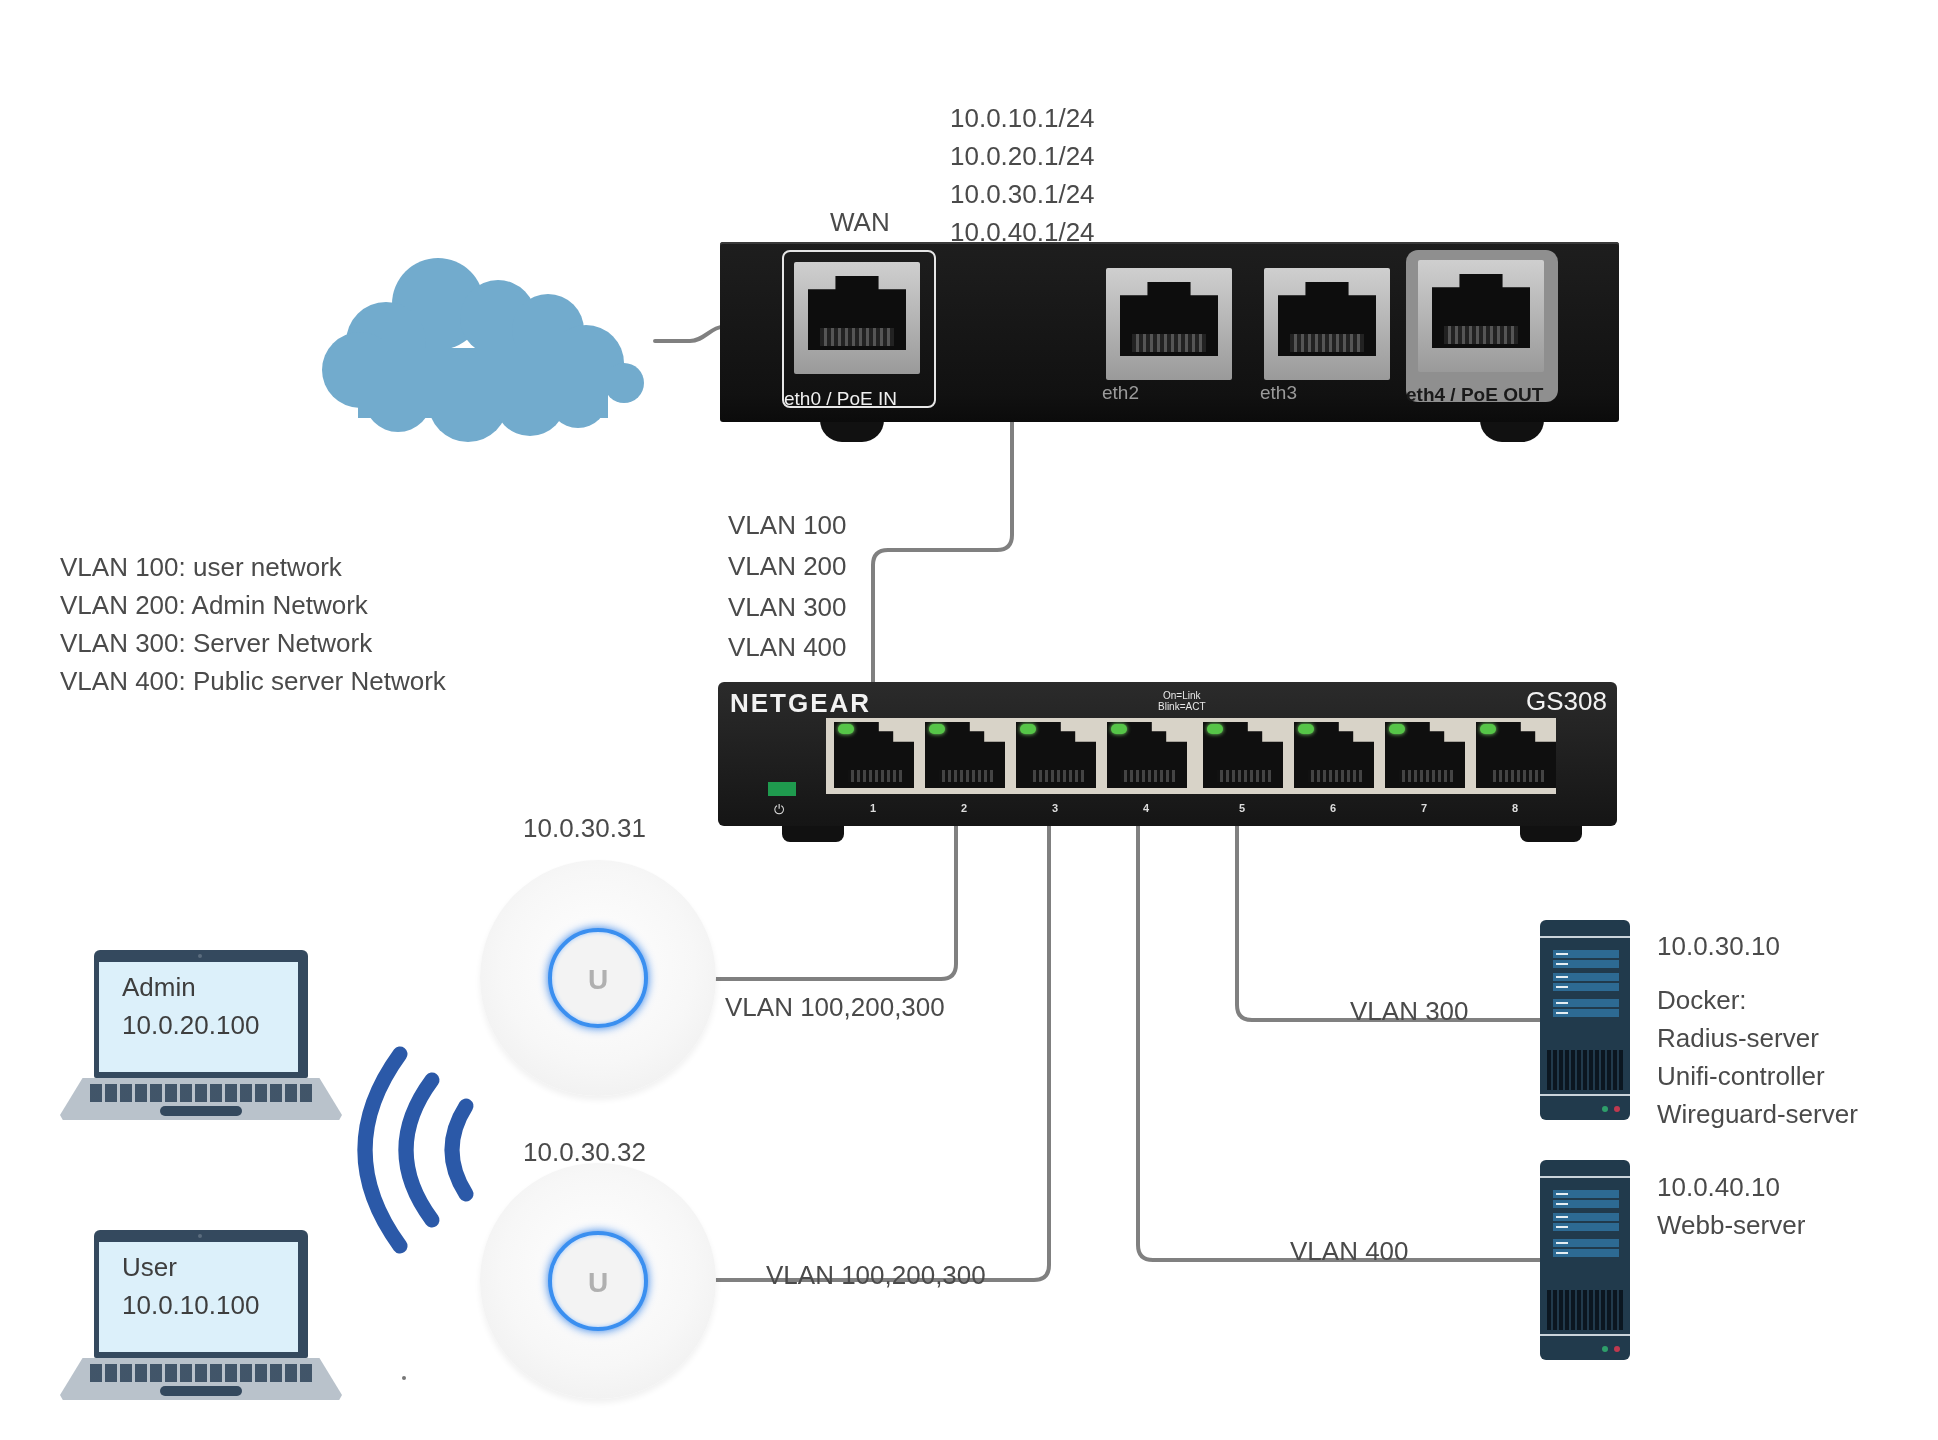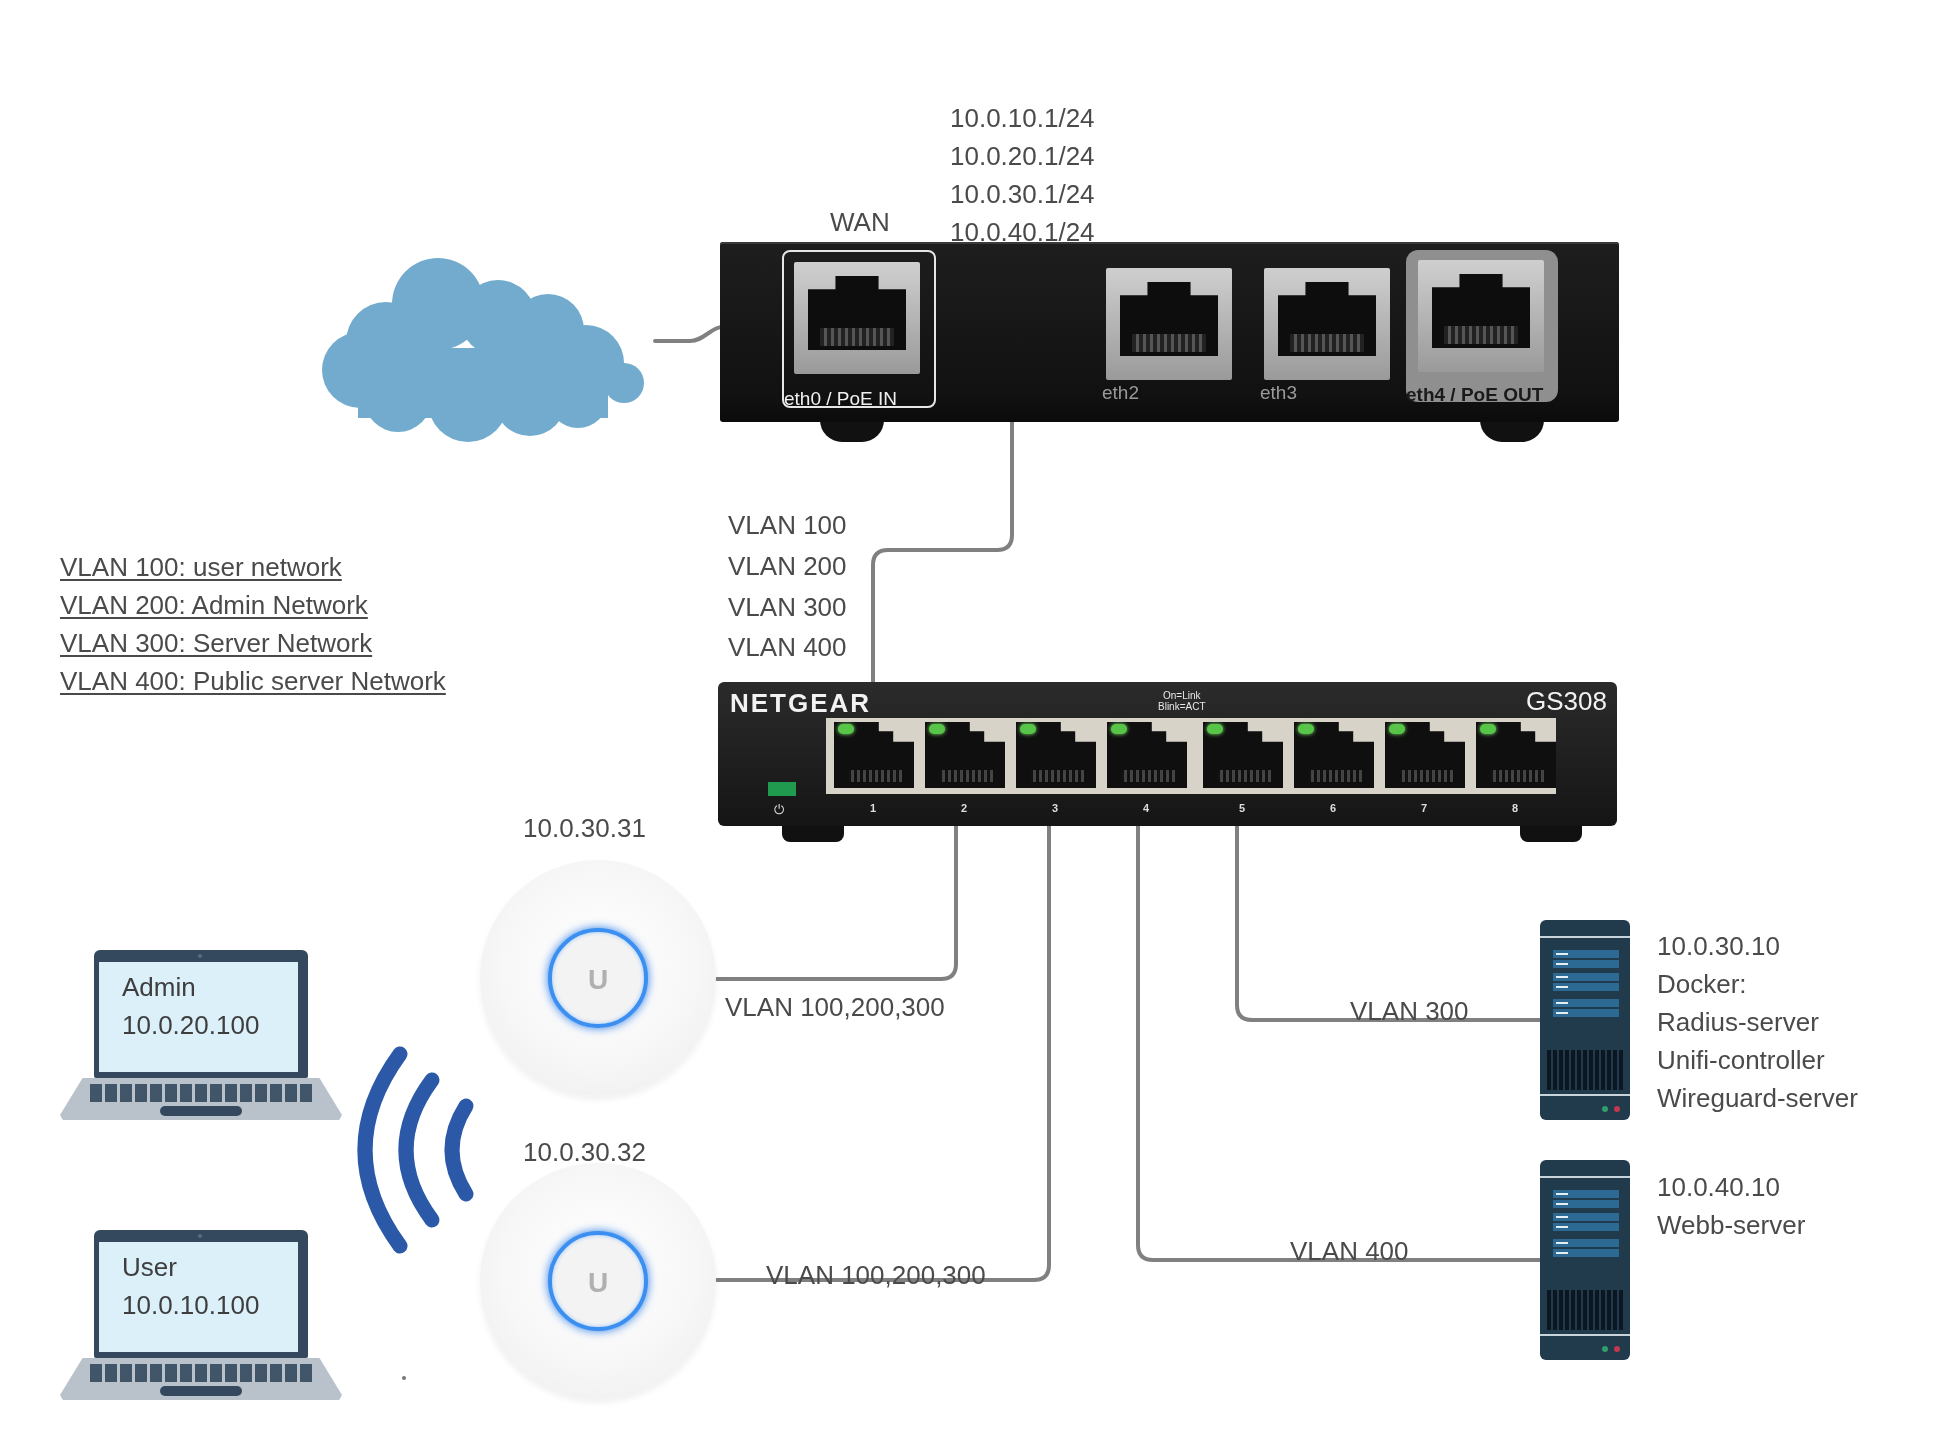--- a/index.html
+++ b/index.html
@@ -1,20 +1,20 @@
 <!DOCTYPE html>
 <html><head>
 <meta charset="utf-8">
 <style>
   html, body { margin:0; padding:0; background:#ffffff; }
   body { width:1938px; height:1440px; position:relative; overflow:hidden;
          font-family:"Liberation Sans", "DejaVu Sans", sans-serif; color:#4a4a4a; }
   .abs { position:absolute; }
   .txt { position:absolute; font-size:26px; line-height:30px; color:#4a4a4a; white-space:nowrap; }
-  .legend-item { text-decoration:underline; text-decoration-thickness:2px; text-underline-offset:3px; }
+  .legend-item { text-decoration-thickness:2px; text-underline-offset:3px; }
   svg.wires { position:absolute; left:0; top:0; }
   
   .router { position:absolute; left:720px; top:242px; width:899px; height:180px;
             background:linear-gradient(#1e1e1e,#111 85%,#0b0b0b); border-radius:3px;
             box-shadow: inset 0 2px 0 #3a3a3a; }
   .router-foot { position:absolute; width:64px; height:22px; background:#111; border-radius:0 0 32px 32px; top:420px; }
   .rport { position:absolute; top:22px; width:136px; height:140px; }
   .rport .jack { position:absolute; left:4px; top:8px; width:126px; height:112px;
                  background:linear-gradient(#cfcfcf,#9a9a9a); border-radius:2px; }
   .rport .jack::before { content:""; position:absolute; left:14px; top:14px; width:98px; height:74px;
@@ -234,21 +234,21 @@
   <div class="srv-bay" style="top:63px"></div>
   <div class="srv-bay" style="top:79px"></div>
   <div class="srv-bay" style="top:89px"></div>
   <div class="srv-grill"></div>
   <div class="srv-line" style="top:174px"></div>
   <div class="srv-dot" style="left:62px;background:#2e9e6a"></div>
   <div class="srv-dot" style="left:74px;background:#c0394f"></div>
 </div>
 <div class="abs" style="left:1657px;top:931px">
   <div class="txt" style="position:relative">10.0.30.10</div>
-  <div class="txt" style="position:relative;margin-top:8px">Docker:</div>
+  <div class="txt" style="position:relative;margin-top:24px">Docker:</div>
   <div class="txt" style="position:relative;margin-top:8px">Radius-server</div>
   <div class="txt" style="position:relative;margin-top:8px">Unifi-controller</div>
   <div class="txt" style="position:relative;margin-top:8px">Wireguard-server</div>
 </div>
 
 <div class="txt" style="left:1290px;top:1236px">VLAN 400</div>
 <div class="server" style="left:1540px;top:1160px">
   <div class="srv-line" style="top:16px"></div>
   <div class="srv-bay" style="top:30px"></div>
   <div class="srv-bay" style="top:40px"></div>

